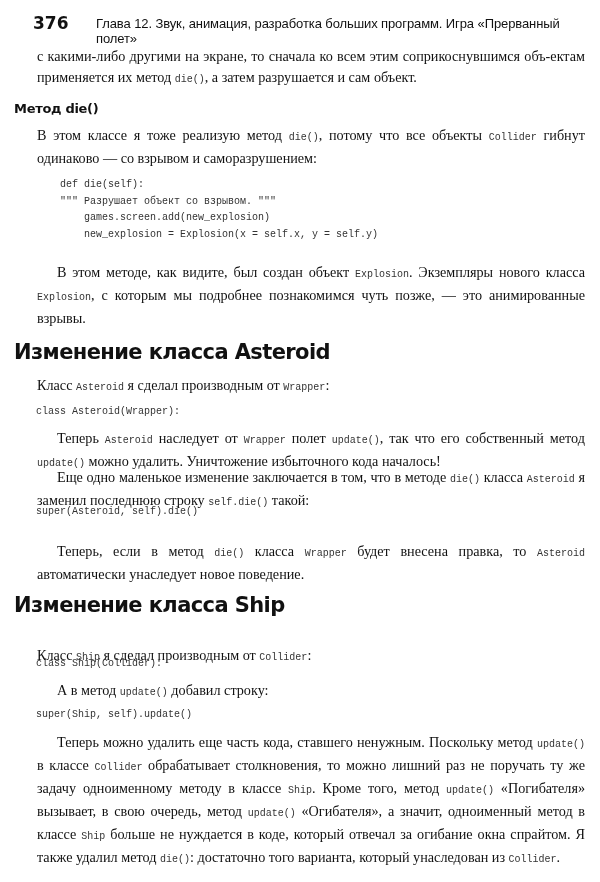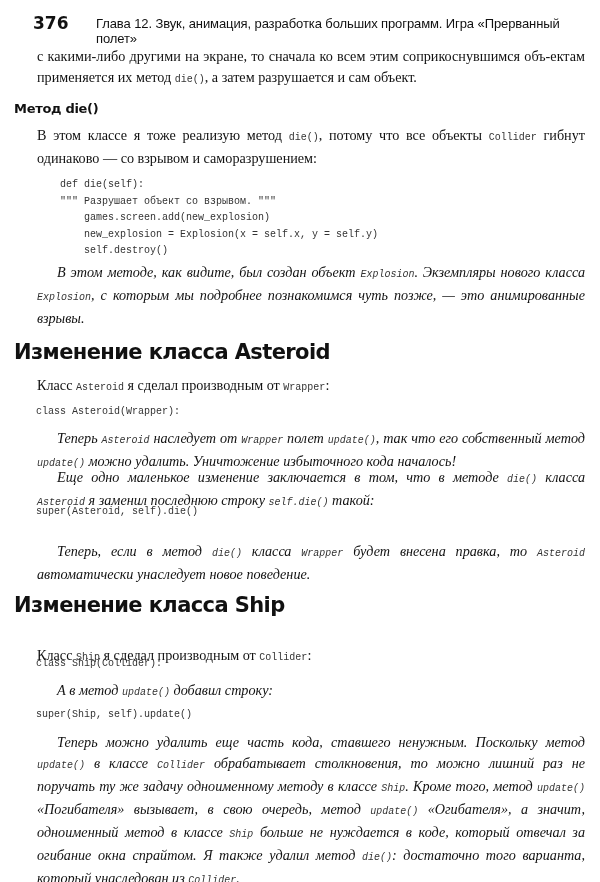--- a/index.html
+++ b/index.html
@@ -2,21 +2,21 @@
 <html><head>
   <meta charset="utf-8">
   <style>
     html, body { margin: 0; padding: 0; background: #ffffff; }
     body { width: 600px; height: 882px; position: relative; overflow: hidden; color: #111; }
     .page { position: absolute; left: 0; top: 0; width: 600px; height: 882px; }
     .hdr { position: absolute; top: 13px; left: 33px; right: 20px; height: 24px; }
     .pnum { position: absolute; left: 0; top: 0; font-family: "DejaVu Sans", sans-serif; font-weight: bold; font-size: 17px; }
     .htitle { position: absolute; left: 63px; top: 3px; font-family: "Liberation Sans", sans-serif; font-size: 13px; letter-spacing: -0.1px; }
     .txt { position: absolute; left: 37px; width: 548px; font-family: "Liberation Serif", serif; font-size: 14.2px; line-height: 21px; text-align: justify; }
-    .ind { text-indent: 20px; font-style: italic; }
+    .ind { text-indent: 20px; }
     .mono { font-family: "Liberation Mono", monospace; font-size: 10px; color: #333; }
     .h2 { position: absolute; left: 14px; font-family: "DejaVu Sans", sans-serif; font-weight: bold; font-size: 21px; letter-spacing: -0.6px; }
     .h3 { position: absolute; left: 14px; font-family: "DejaVu Sans", sans-serif; font-weight: bold; font-size: 13px; letter-spacing: -0.3px; }
     .code { position: absolute; font-family: "Liberation Mono", monospace; font-size: 10px; color: #333; line-height: 16.5px; white-space: pre; margin: 0; }
   </style>
 </head>
 <body>
 
 <div class="page">
 
@@ -24,21 +24,21 @@
     <span class="pnum">376</span>
     <span class="htitle">Глава 12. Звук, анимация, разработка больших программ. Игра «Прерванный полет»</span>
   </div>
 
   <p class="txt" style="top:46px;margin:0;"><span>с какими-либо другими на экране, то сначала ко всем этим соприкоснувшимся объ-ектам применяется их метод </span><span class="mono">die()</span><span>, а затем разрушается и сам объект.</span></p>
 
   <div class="h3" style="top:101px;">Метод die()</div>
 
   <p class="txt" style="top:125px;margin:0;"><span>В этом классе я тоже реализую метод </span><span class="mono">die()</span><span>, потому что все объекты </span><span class="mono">Collider</span><span> гибнут одинаково — со взрывом и саморазрушением:</span></p>
 
-  <div class="code" style="left:60px;top:177px;"><div>def die(self):</div><div>""" Разрушает объект со взрывом. """</div><div>    games.screen.add(new_explosion)</div><div>    new_explosion = Explosion(x = self.x, y = self.y)</div><div>    self.destroy()</div></div>
+  <div class="code" style="left:60px;top:177px;"><div>def die(self):</div><div>""" Разрушает объект со взрывом. """</div><div>    games.screen.add(new_explosion)</div><div>    new_explosion = Explosion(x = self.x, y = self.y)</div></div>
 
   <p class="txt ind" style="top:262px;margin:0;"><span>В этом методе, как видите, был создан объект </span><span class="mono">Explosion</span><span>. Экземпляры нового класса </span><span class="mono">Explosion</span><span>, с которым мы подробнее познакомимся чуть позже, — это анимированные взрывы.</span></p>
 
   <div class="h2" style="top:340px;">Изменение класса Asteroid</div>
 
   <p class="txt" style="top:375px;margin:0;"><span>Класс </span><span class="mono">Asteroid</span><span> я сделал производным от </span><span class="mono">Wrapper</span><span>:</span></p>
 
   <div class="code" style="left:36px;top:404px;">class Asteroid(Wrapper):</div>
 
   <p class="txt ind" style="top:428px;margin:0;"><span>Теперь </span><span class="mono">Asteroid</span><span> наследует от </span><span class="mono">Wrapper</span><span> полет </span><span class="mono">update()</span><span>, так что его собственный метод </span><span class="mono">update()</span><span> можно удалить. Уничтожение избыточного кода началось!</span></p>

